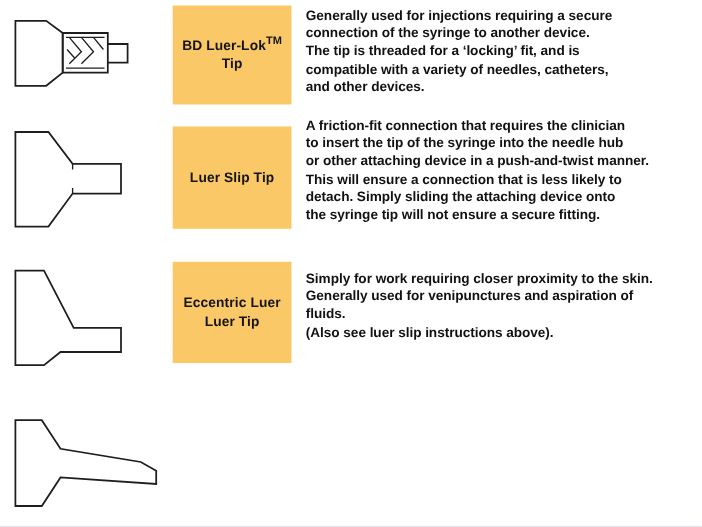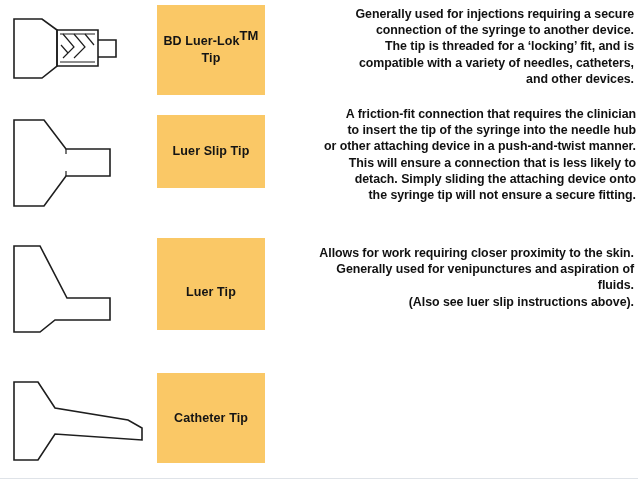--- a/index.html
+++ b/index.html
@@ -58,45 +58,44 @@
     justify-content: center;
     padding: 2px 4px;
     box-sizing: border-box;
     letter-spacing: 0.1px;
   }
   .label-chip .chip-text {
     display: block;
     width: 100%;
   }
   .label-chip sup {
-    font-size: 13px;
+    font-size: 10px;
     vertical-align: super;
     line-height: 0;
   }
 
   .desc {
     position: absolute;
     font-size: 12.4px;
     line-height: 16.2px;
     font-weight: bold;
     color: #111111;
     letter-spacing: -0.05px;
     white-space: pre-line;
     text-rendering: optimizeLegibility;
-    text-align: right;
   }
 
   
   #row-1 { top: 0px;   height: 104px; }
   #row-2 { top: 104px; height: 126px; }
   #row-3 { top: 230px; height: 132px; }
   #row-4 { top: 362px; height: 117px; }
 
   #chip-1 { left: 157px; top: 5px;  width: 108px; height: 90px; }
-  #chip-2 { left: 157px; top: 11px; width: 108px; height: 73px; }
+  #chip-2 { left: 157px; top: 11px; width: 108px; height: 93px; }
   #chip-3 { left: 157px; top: 8px;  width: 108px; height: 92px; }
   #chip-4 { left: 157px; top: 11px; width: 108px; height: 90px; }
 
   #desc-1 { left: 278px; top: 6px;   width: 356px; }
   #desc-2 { left: 278px; top: 2px;  width: 358px; }
   #desc-3 { left: 278px; top: 15px;  width: 356px; }
   #desc-4 { left: 278px; top: 13px;  width: 356px; }
 
   .stroke {
     fill: none;
@@ -177,37 +176,34 @@
   <div class="row" id="row-3">
 
     <div class="diagram-cell">
       <svg width="155" height="132" viewBox="0 0 155 132" aria-hidden="true">
 
         <path class="stroke" d="M14 16 L40 16 L67 68 L110 68 L110 90 L55 90 L40 102 L14 102 Z"></path>
       </svg>
     </div>
 
     <div class="label-chip" id="chip-3">
-      <span class="chip-text"><br><span>Luer Tip</span></span>
-    </div>
-
-    <div class="desc" id="desc-3">Allows for work requiring closer proximity to the skin.
+      <span class="chip-text"><span>Eccentric Luer</span><br><span>Luer Tip</span></span>
+    </div>
+
+    <div class="desc" id="desc-3">Simply for work requiring closer proximity to the skin.
 Generally used for venipunctures and aspiration of
 fluids.
 (Also see luer slip instructions above).</div>
   </div>
 
   <div class="row" id="row-4">
 
     <div class="diagram-cell">
       <svg width="155" height="117" viewBox="0 0 155 117" aria-hidden="true">
 
         <path class="stroke" d="M14 20 L38 20 L55 46 L128 58 L142 66 L142 78 L55 72 L38 98 L14 98 Z"></path>
       </svg>
     </div>
 
-    <div class="label-chip" id="chip-4">
-      <span class="chip-text">Catheter Tip</span>
-    </div>
 
   </div>
 
 </div>
 
 </body></html>

